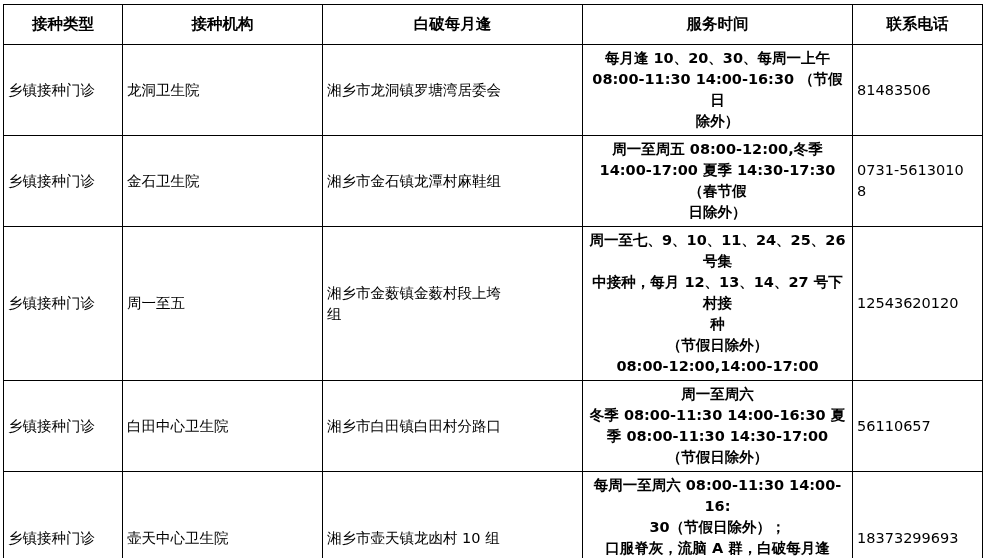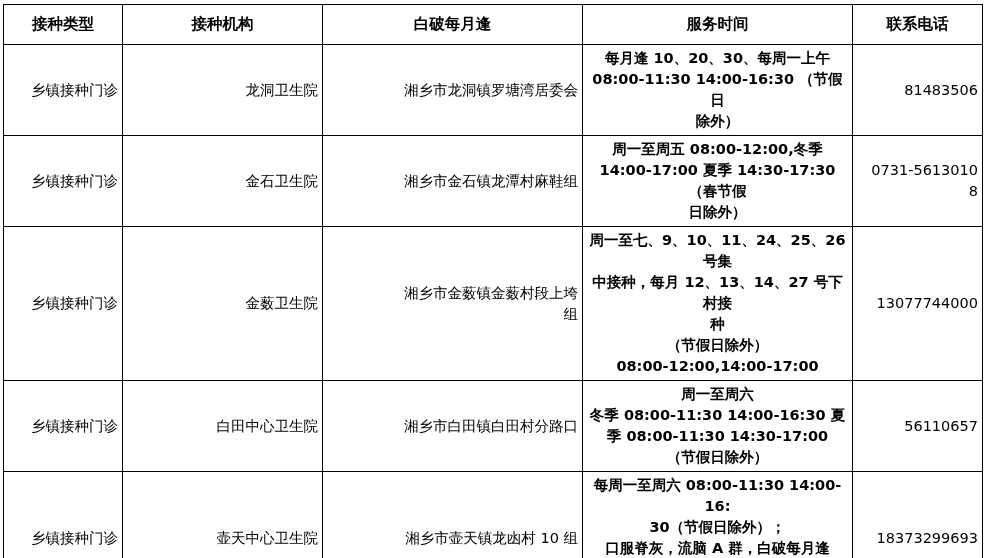--- a/index.html
+++ b/index.html
@@ -39,21 +39,21 @@
     font-size: 14.5px;
     line-height: 1.45;
   }
   table.vax thead th {
     font-weight: bold;
     text-align: center;
     height: 33px;
     font-size: 15.5px;
   }
   td.type, td.org, td.addr, td.phone {
-    text-align: right;
+    text-align: left;
   }
   td.hours {
     text-align: center;
     white-space: pre-line;
     font-weight: bold;
   }
   td.hours.left {
     text-align: center;
   }
   td.addr {
@@ -101,29 +101,29 @@
           <td class="org">金石卫生院</td>
           <td class="addr">湘乡市金石镇龙潭村麻鞋组</td>
           <td class="hours">周一至周五 08:00-12:00,冬季
 14:00-17:00 夏季 14:30-17:30（春节假
 日除外）</td>
           <td class="phone">0731-5613010
 8</td>
         </tr>
         <tr>
           <td class="type">乡镇接种门诊</td>
-          <td class="org">金薮卫生院</td>
+          <td class="org">周一至五</td>
           <td class="addr">湘乡市金薮镇金薮村段上垮
 组</td>
           <td class="hours">周一至七、9、10、11、24、25、26 号集
 中接种，每月 12、13、14、27 号下村接
 种
 （节假日除外）
 08:00-12:00,14:00-17:00</td>
-          <td class="phone">13077744000</td>
+          <td class="phone">12543620120</td>
         </tr>
         <tr>
           <td class="type">乡镇接种门诊</td>
           <td class="org">白田中心卫生院</td>
           <td class="addr">湘乡市白田镇白田村分路口</td>
           <td class="hours">周一至周六
 冬季 08:00-11:30  14:00-16:30    夏
 季  08:00-11:30  14:30-17:00
 （节假日除外）</td>
           <td class="phone">56110657</td>

